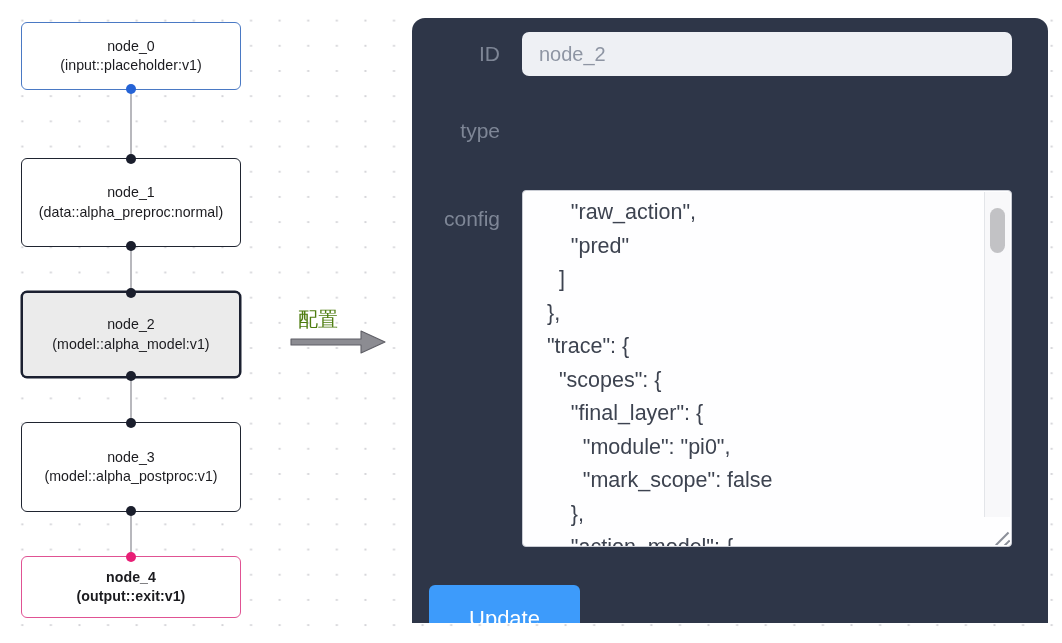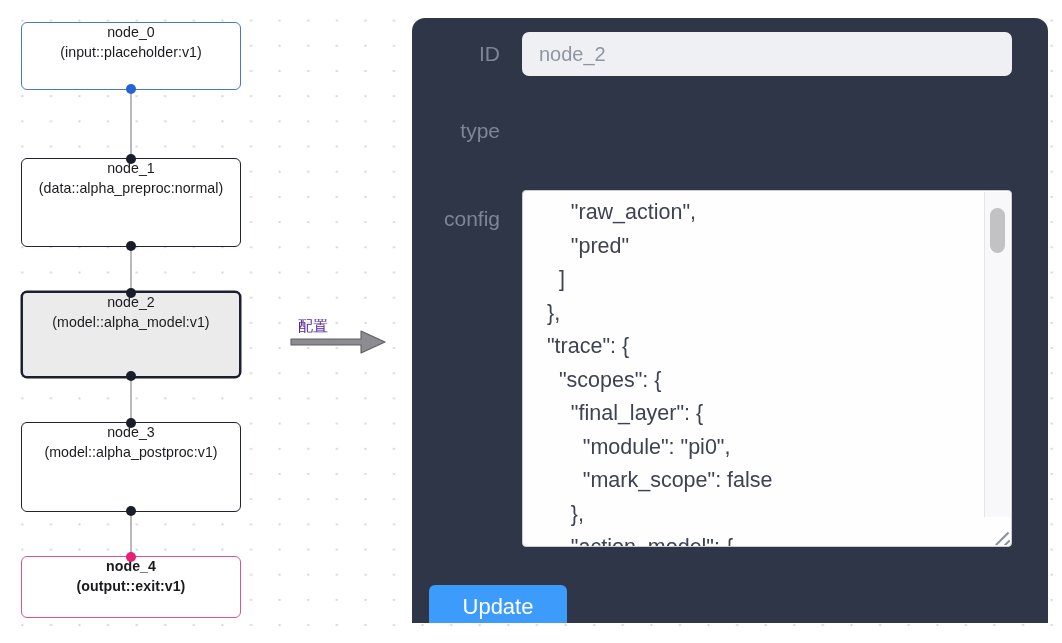--- a/index.html
+++ b/index.html
@@ -32,21 +32,21 @@
   }
 
   
   .node {
     position: absolute;
     box-sizing: border-box;
     background: #ffffff;
     border: 1px solid #1f2430;
     border-radius: 6px;
     display: flex;
-    align-items: flex-start;
+    align-items: center;
     justify-content: center;
     text-align: center;
     color: #1b1b1f;
     font-size: 14.2px;
     line-height: 19.5px;
     letter-spacing: 0.05px;
     padding: 0 16px;
     box-shadow: 0 0 0 0 rgba(0,0,0,0);
   }
   .node .node-label {
@@ -93,24 +93,24 @@
     position: absolute;
     left: 289px;
     top: 298px;
     width: 110px;
     height: 62px;
     z-index: 6;
   }
   #annotation-text {
     position: absolute;
     left: 9px;
-    top: 16px;
-    font-size: 15px;
+    top: 9px;
+    font-size: 20px;
     line-height: 24px;
-    color: #4c1d95;
+    color: #4d7c0f;
     font-family: "DejaVu Sans", "Liberation Sans", sans-serif;
     white-space: nowrap;
   }
   #annotation-arrow {
     position: absolute;
     left: 0px;
     top: 30px;
   }
 
   
@@ -227,30 +227,30 @@
     transform: rotate(-45deg);
     transform-origin: center;
   }
   .resize-grip span:nth-child(1) { width: 18px; right: -1px; bottom: 6px; }
   .resize-grip span:nth-child(2) { width: 10px; right: -1px; bottom: 1px; }
 
   #update-button {
     position: absolute;
     left: 17px;
     top: 567px;
-    width: 138px;
+    width: 151px;
     height: 44px;
     background: #3d9bfb;
     color: #ffffff;
     border: none;
     border-radius: 6px;
     font-size: 22px;
     font-family: "Liberation Sans", "DejaVu Sans", sans-serif;
     cursor: pointer;
-    padding: 0;
+    padding: 12px;
     text-align: center;
     line-height: 44px;
   }
 </style>
 </head>
 <body>
 
 <div id="screen">
 
   <div id="flow-canvas">

